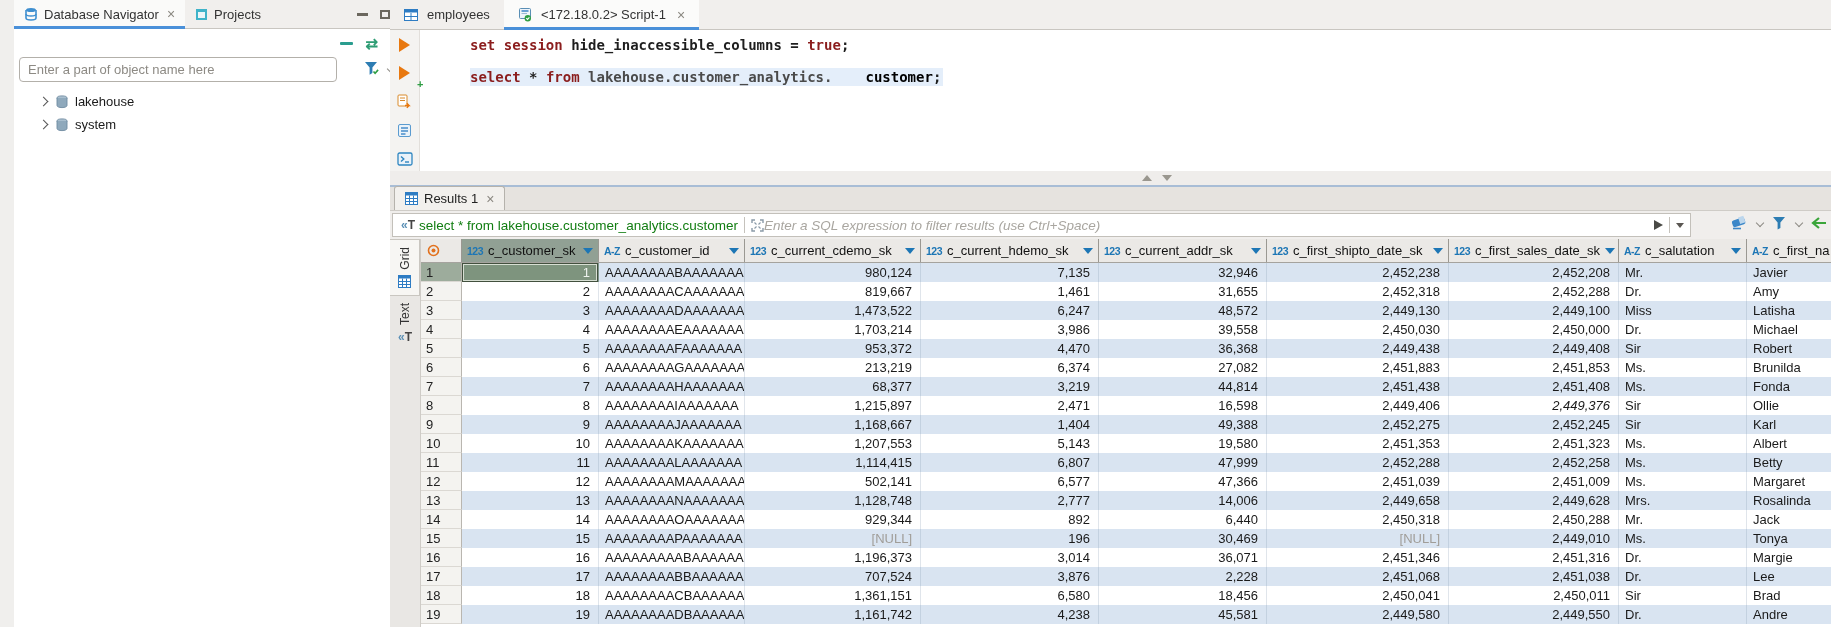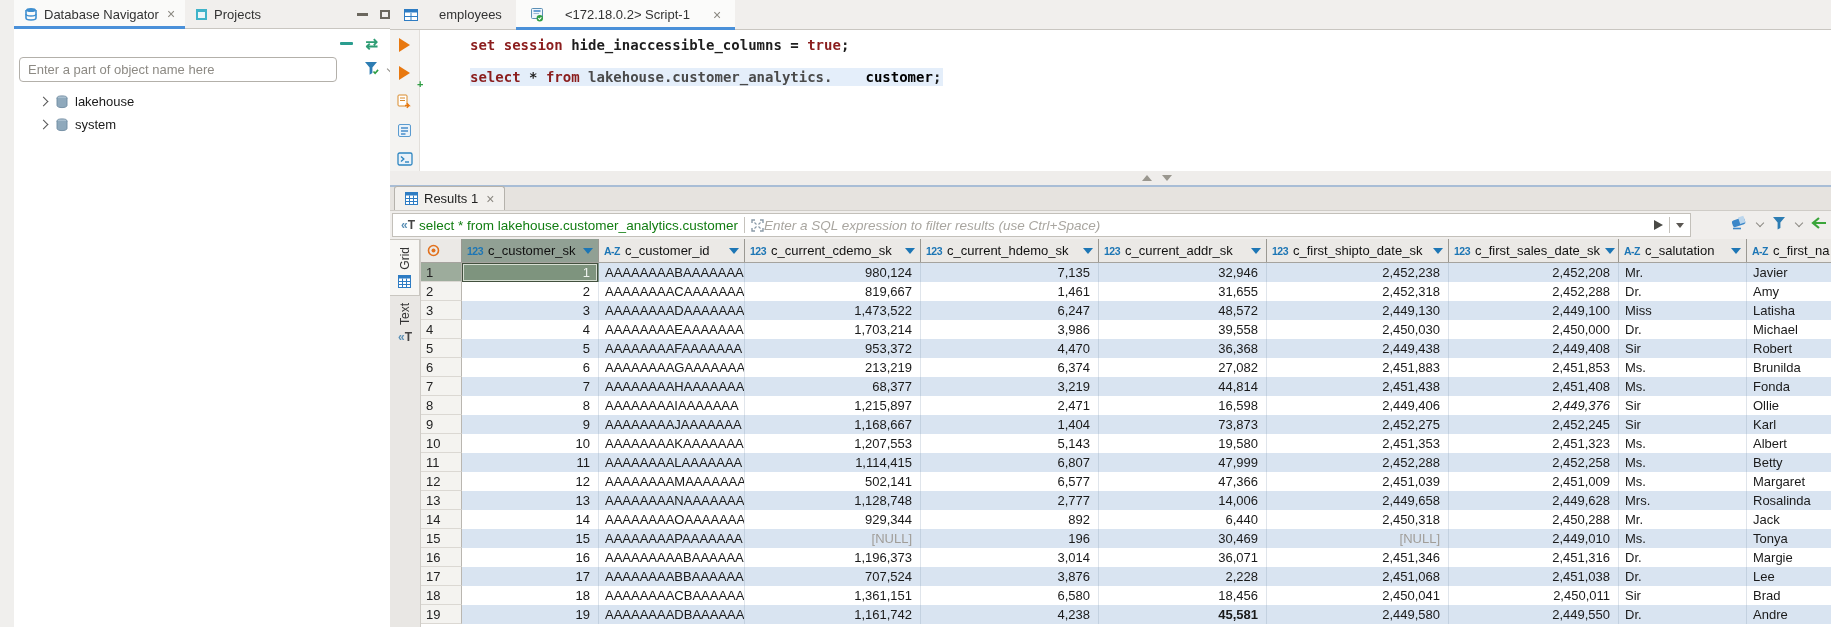--- a/index.html
+++ b/index.html
@@ -39,21 +39,21 @@
   .chev.right { transform:rotate(-45deg); }
   .chev.white { border-color:#fff; }
   .chev.small { width:6px; height:6px; border-color:#8d8a84; }
   .t-ind0 { margin-left:8px; } .t-ind1 { margin-left:26px; }
   .tree-icon { margin:0 6px 0 8px; display:inline-flex; }
 
   
   .main { position:absolute; left:390px; top:0; width:1441px; height:627px; background:#fff; }
   .ed-tabbar { position:absolute; left:0; top:0; right:0; height:30px; background:#f1efed;
                border-bottom:1px solid #c9c6c1; display:flex; }
-  .ed-tab { display:flex; align-items:center; gap:21px; padding:0 14px; font-size:13px; color:#333; position:relative; }
+  .ed-tab { display:flex; align-items:center; gap:9px; padding:0 14px; font-size:13px; color:#333; position:relative; }
   .ed-tab.active { background:#fbfbfa; }
   .ed-tab.active::after { content:""; position:absolute; left:0; right:0; bottom:-1px; height:3px; background:#4a90d9; }
 
   .ed-body { position:absolute; left:0; top:30px; right:0; height:141px; background:#fff; }
   .ed-toolstrip { position:absolute; left:0; top:0; width:30px; bottom:0; background:#f4f3f1;
                   border-right:1px solid #e2dfdb; display:flex; flex-direction:column; align-items:center;
                   padding-top:8px; gap:14px; }
   .play { width:0; height:0; border-left:11px solid #e8780f; border-top:7px solid transparent; border-bottom:7px solid transparent; }
   .play-plus { position:relative; }
   .play-plus .plus { position:absolute; left:7px; top:6px; color:#2f9e44; font-size:11px; font-weight:700; line-height:1; }
@@ -506,21 +506,21 @@
               <div class="g-cell num" style="width: 170px; font-style: italic;">2,449,376</div>
               <div class="g-cell str" style="width: 128px;">Sir</div>
               <div class="g-cell str" style="width: 130px;">Ollie</div>
             </div>
             <div class="g-row blue">
               <div class="g-rn">9</div>
               <div class="g-cell num" style="width: 137px;">9</div>
               <div class="g-cell str" style="width: 146px;">AAAAAAAAJAAAAAAA</div>
               <div class="g-cell num" style="width: 176px;">1,168,667</div>
               <div class="g-cell num" style="width: 178px;">1,404</div>
-              <div class="g-cell num" style="width: 168px;">73,873</div>
+              <div class="g-cell num" style="width: 168px;">49,388</div>
               <div class="g-cell num" style="width: 182px;">2,452,275</div>
               <div class="g-cell num" style="width: 170px;">2,452,245</div>
               <div class="g-cell str" style="width: 128px;">Sir</div>
               <div class="g-cell str" style="width: 130px;">Karl</div>
             </div>
             <div class="g-row">
               <div class="g-rn">10</div>
               <div class="g-cell num" style="width: 137px;">10</div>
               <div class="g-cell str" style="width: 146px;">AAAAAAAAKAAAAAAA</div>
               <div class="g-cell num" style="width: 176px;">1,207,553</div>
@@ -626,21 +626,21 @@
               <div class="g-cell num" style="width: 170px;">2,450,011</div>
               <div class="g-cell str" style="width: 128px;">Sir</div>
               <div class="g-cell str" style="width: 130px;">Brad</div>
             </div>
             <div class="g-row blue">
               <div class="g-rn">19</div>
               <div class="g-cell num" style="width: 137px;">19</div>
               <div class="g-cell str" style="width: 146px;">AAAAAAAADBAAAAAA</div>
               <div class="g-cell num" style="width: 176px;">1,161,742</div>
               <div class="g-cell num" style="width: 178px;">4,238</div>
-              <div class="g-cell num" style="width: 168px; font-weight: bold;">45,581</div>
+              <div class="g-cell num" style="width: 168px;">45,581</div>
               <div class="g-cell num" style="width: 182px;">2,449,580</div>
               <div class="g-cell num" style="width: 170px;">2,449,550</div>
               <div class="g-cell str" style="width: 128px;">Dr.</div>
               <div class="g-cell str" style="width: 130px;">Andre</div>
             </div>
           </div>
       </div>
     </div>
 
   </section>

